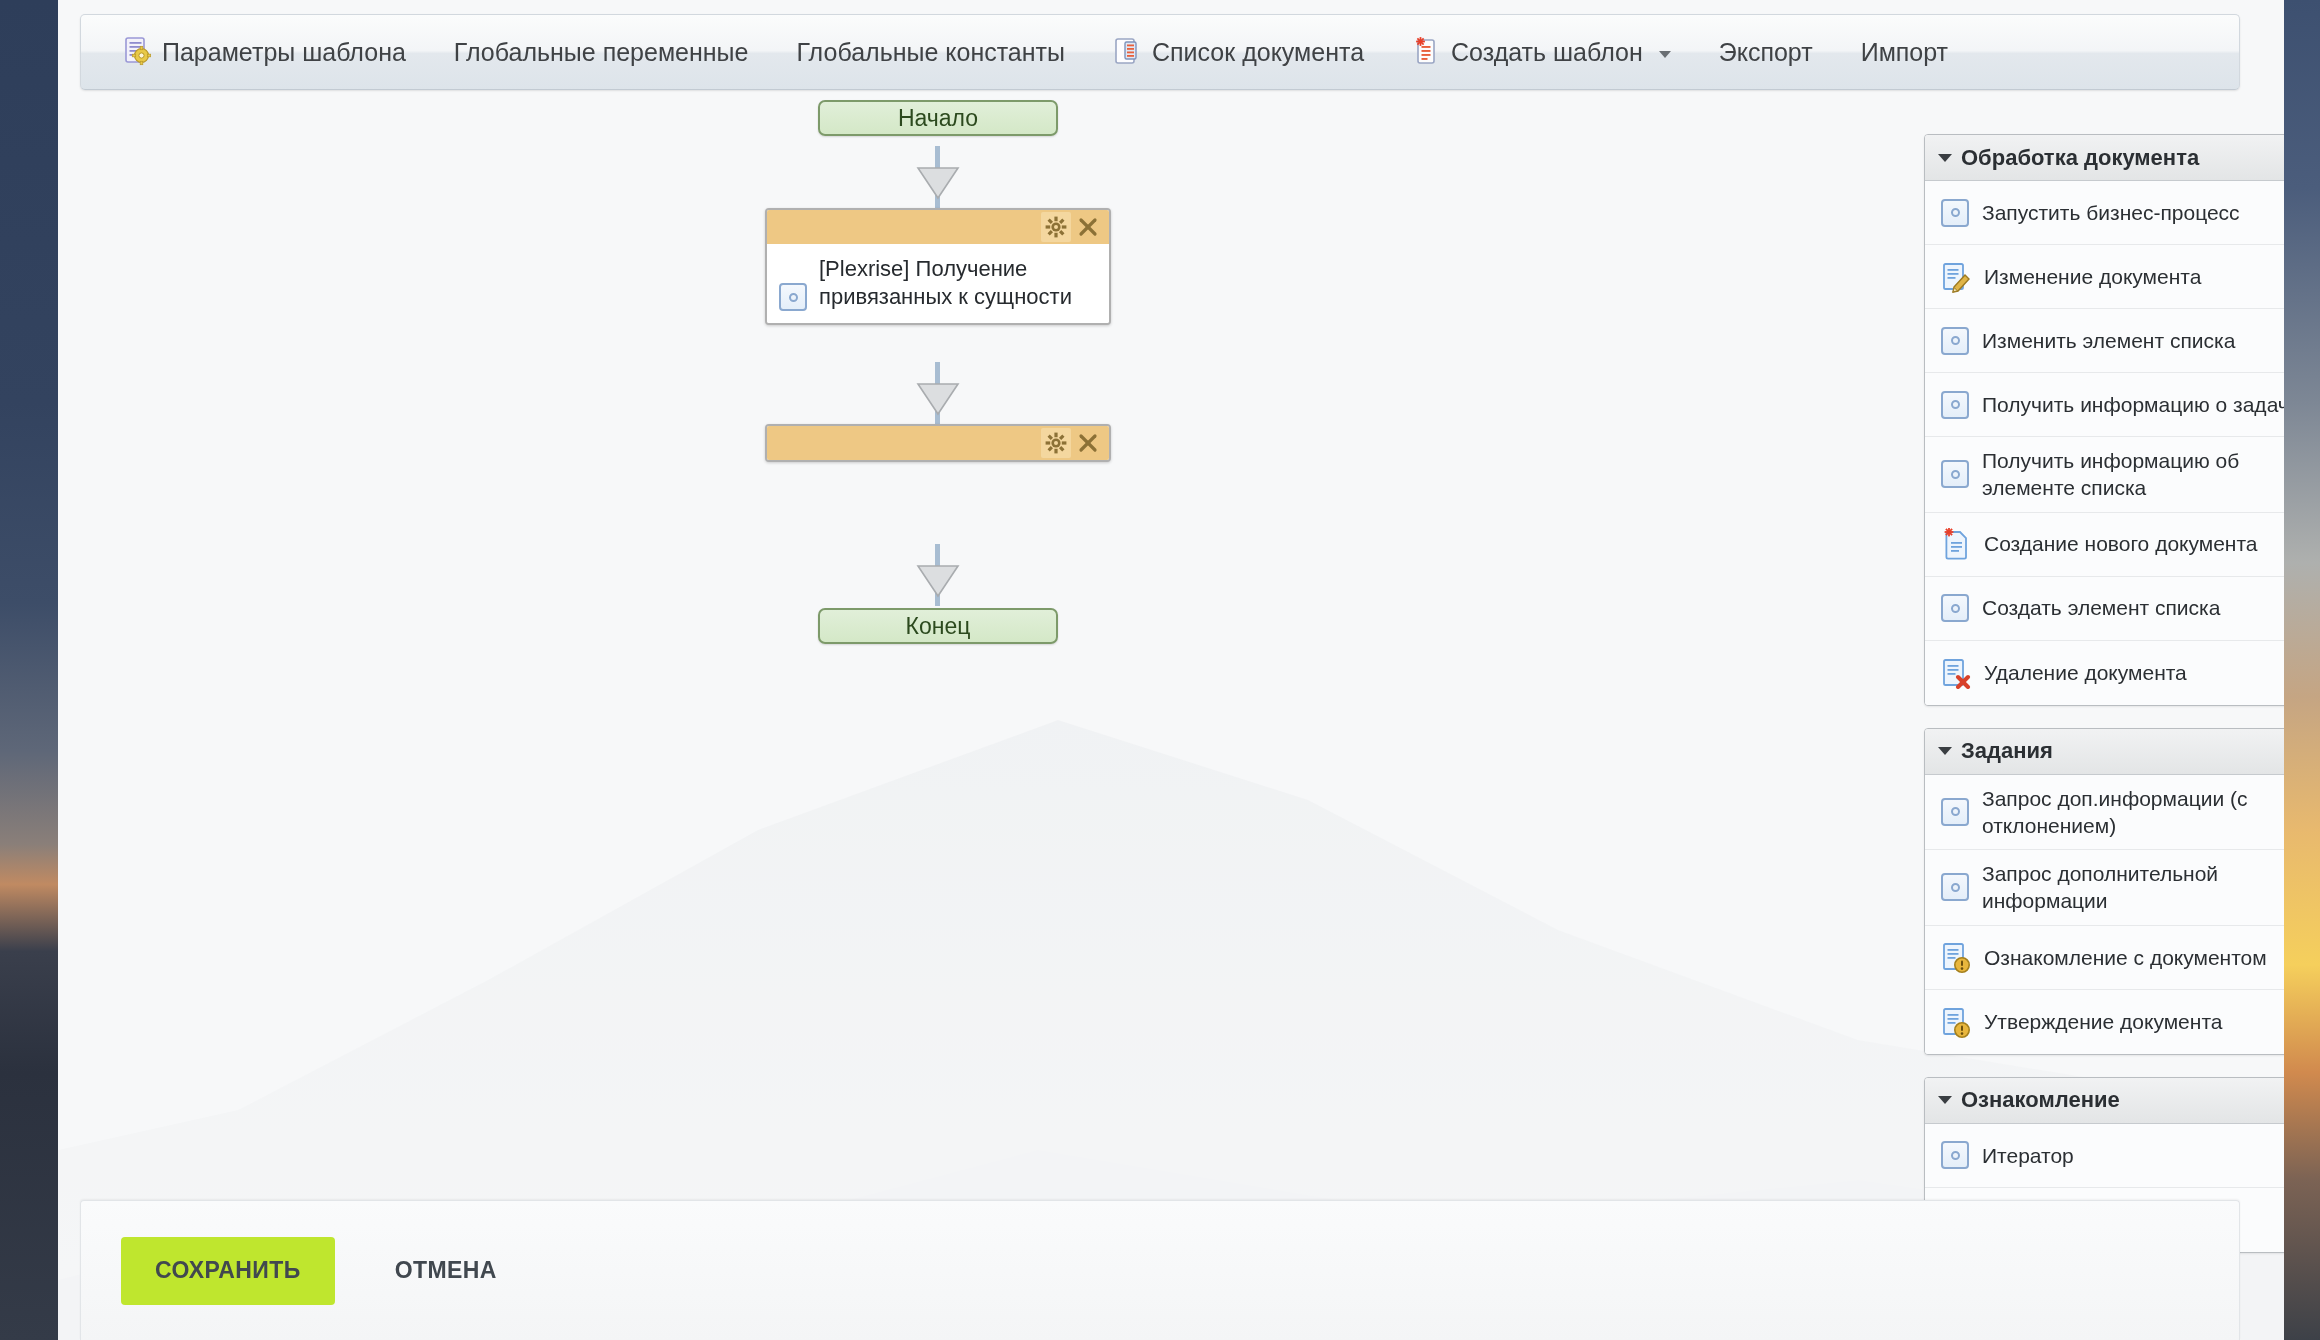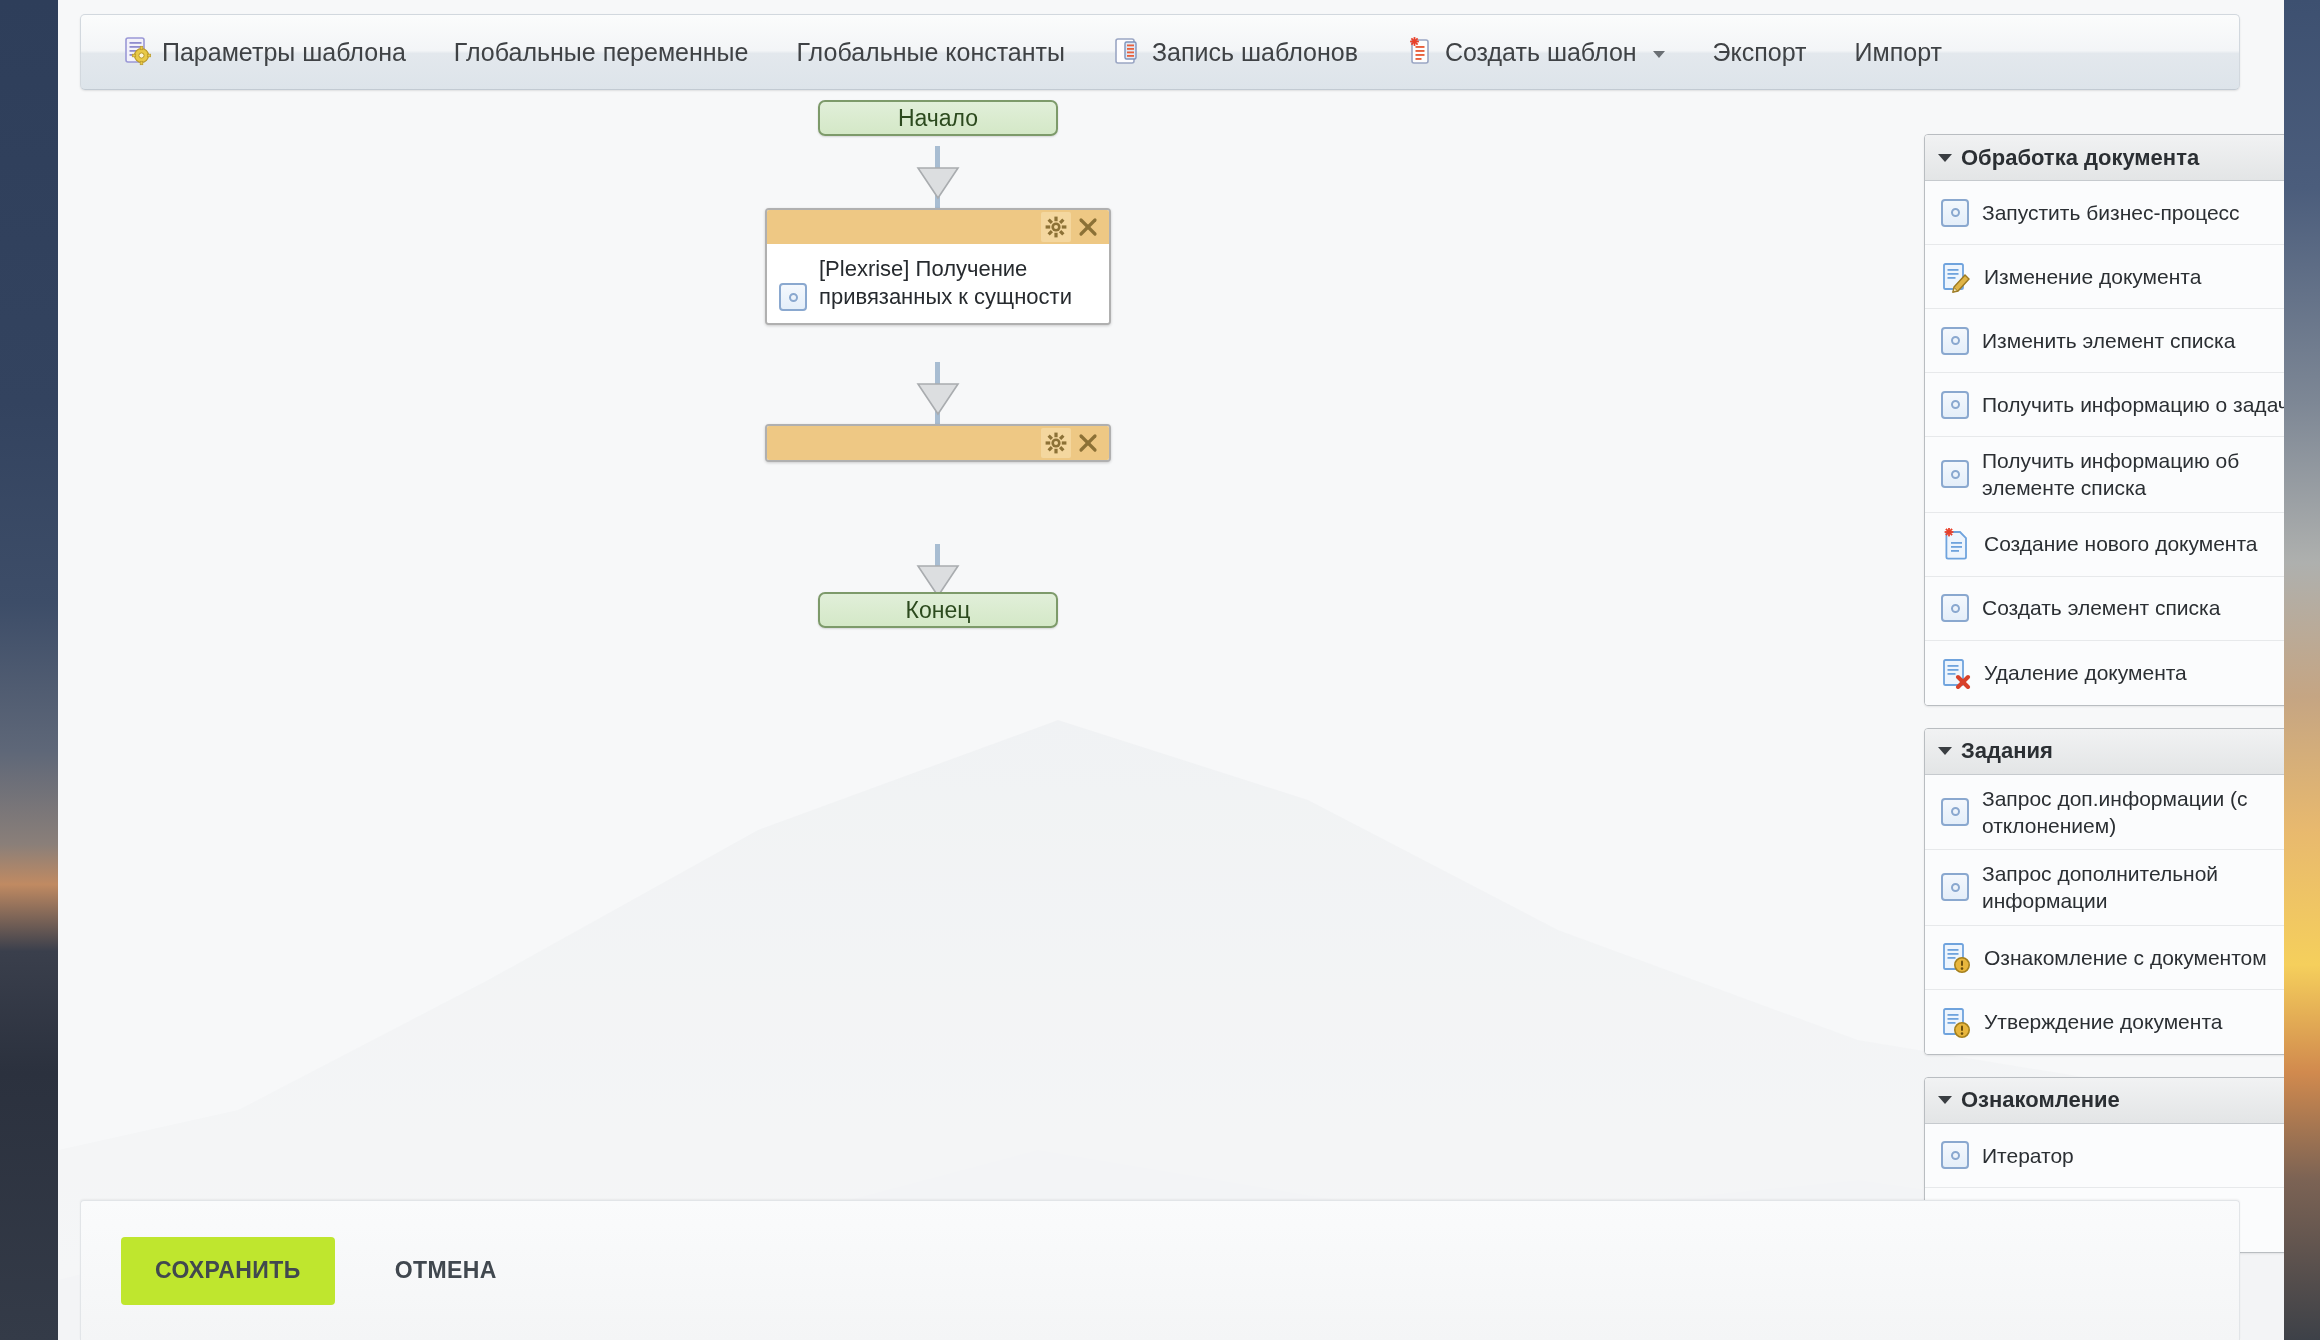--- a/index.html
+++ b/index.html
@@ -356,21 +356,21 @@
       <svg class="tb-icon" viewBox="0 0 28 30">
         <rect x="3" y="2" width="18" height="24" rx="2" fill="#fdfdff" stroke="#9aa6c4" stroke-width="1.6"></rect>
         <rect x="12" y="5" width="11" height="17" rx="1.5" fill="#dfe8f6" stroke="#7f93bb" stroke-width="1.4"></rect>
         <g fill="#e8603c">
           <rect x="14" y="7.5" width="7" height="1.8"></rect>
           <rect x="14" y="11" width="7" height="1.8"></rect>
           <rect x="14" y="14.5" width="7" height="1.8"></rect>
           <rect x="14" y="18" width="7" height="1.8"></rect>
         </g>
       </svg>
-      <span>Запись шаблонов</span>
+      <span>Список документа</span>
     </div>
 
     <div class="tb-item">
       <svg class="tb-icon" viewBox="0 0 28 30">
         <rect x="6" y="3" width="16" height="23" rx="2" fill="#fdfdfd" stroke="#9aa6c4" stroke-width="1.6"></rect>
         <g fill="#e8603c">
           <rect x="9.5" y="9" width="9" height="1.9"></rect>
           <rect x="9.5" y="13" width="9" height="1.9"></rect>
           <rect x="9.5" y="17" width="9" height="1.9"></rect>
           <rect x="9.5" y="21" width="6" height="1.9"></rect>
@@ -479,21 +479,21 @@
       </div>
     </div>
 
     <div class="conn" style="left:877px; top:444px; height:62px;"></div>
     <div class="arrow-wrap" style="left:858px; top:464px;">
       <svg width="44" height="34" viewBox="0 0 44 34">
           <polygon points="2,2 42,2 22,32" fill="#dcdee0" stroke="#a9acaf" stroke-width="1.6"></polygon>
         </svg>
     </div>
 
-    <div class="node-term" style="left:760px; top:492px;">
+    <div class="node-term" style="left:760px; top:508px;">
       <span>Конец</span>
     </div>
   </div>
 
   <div id="palette">
 
     <div class="pal-group">
       <div class="pal-head">
         <span class="pal-caret"></span>
         <span>Обработка документа</span>

